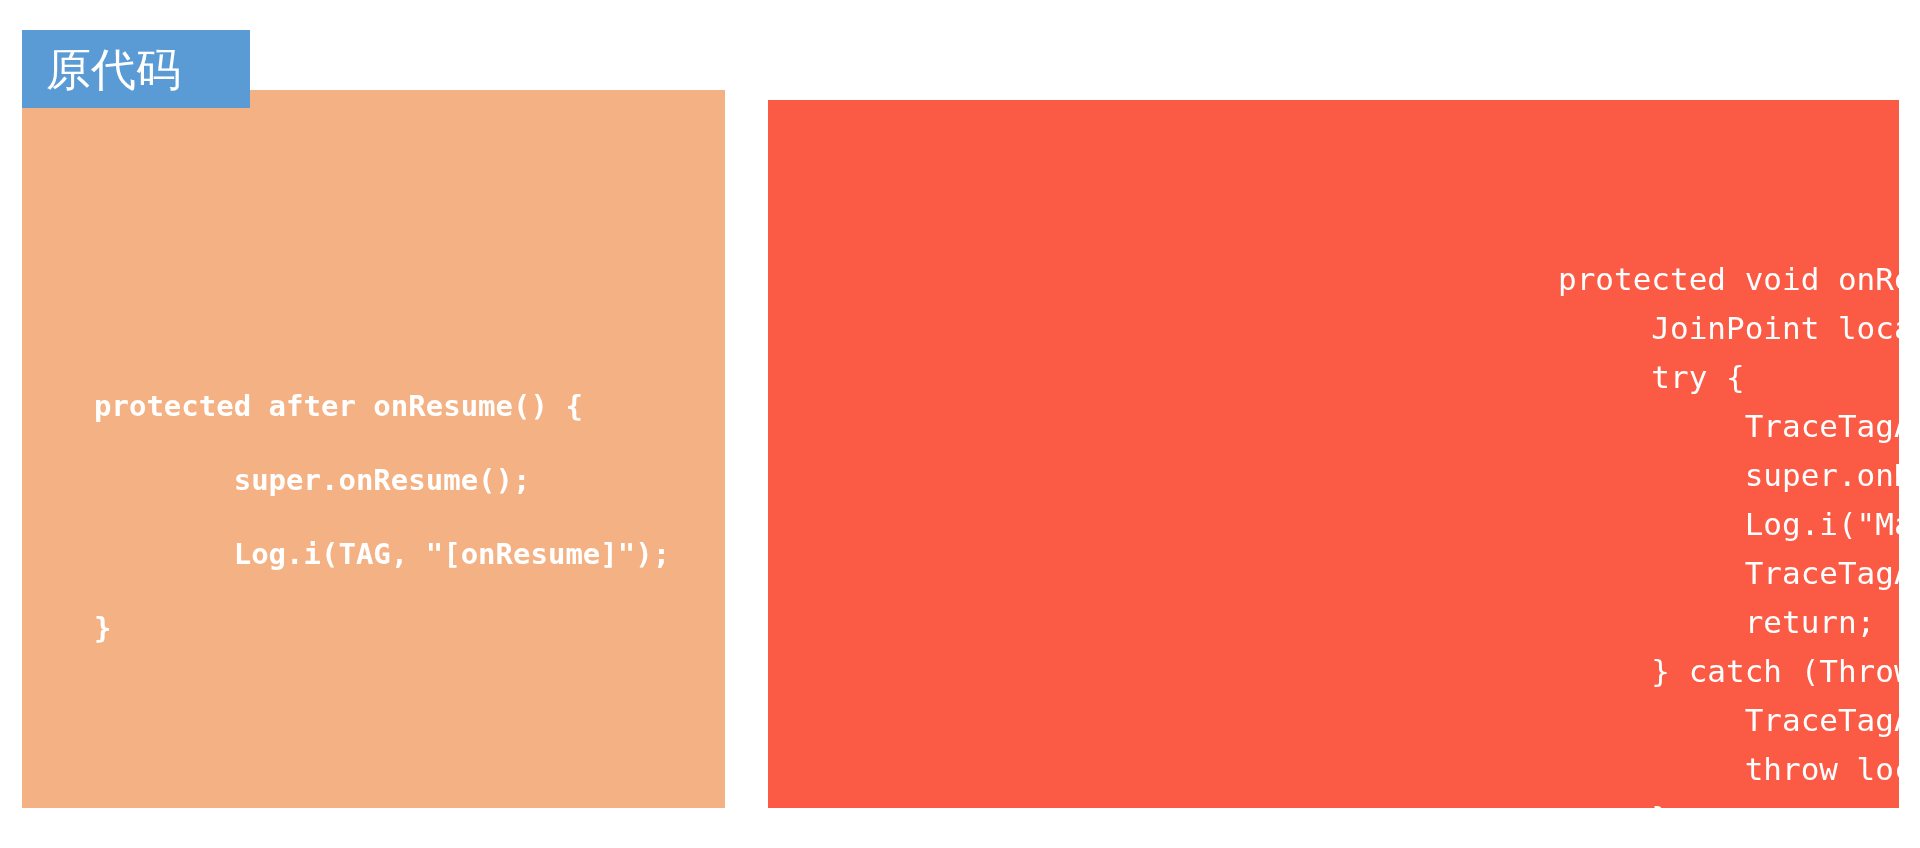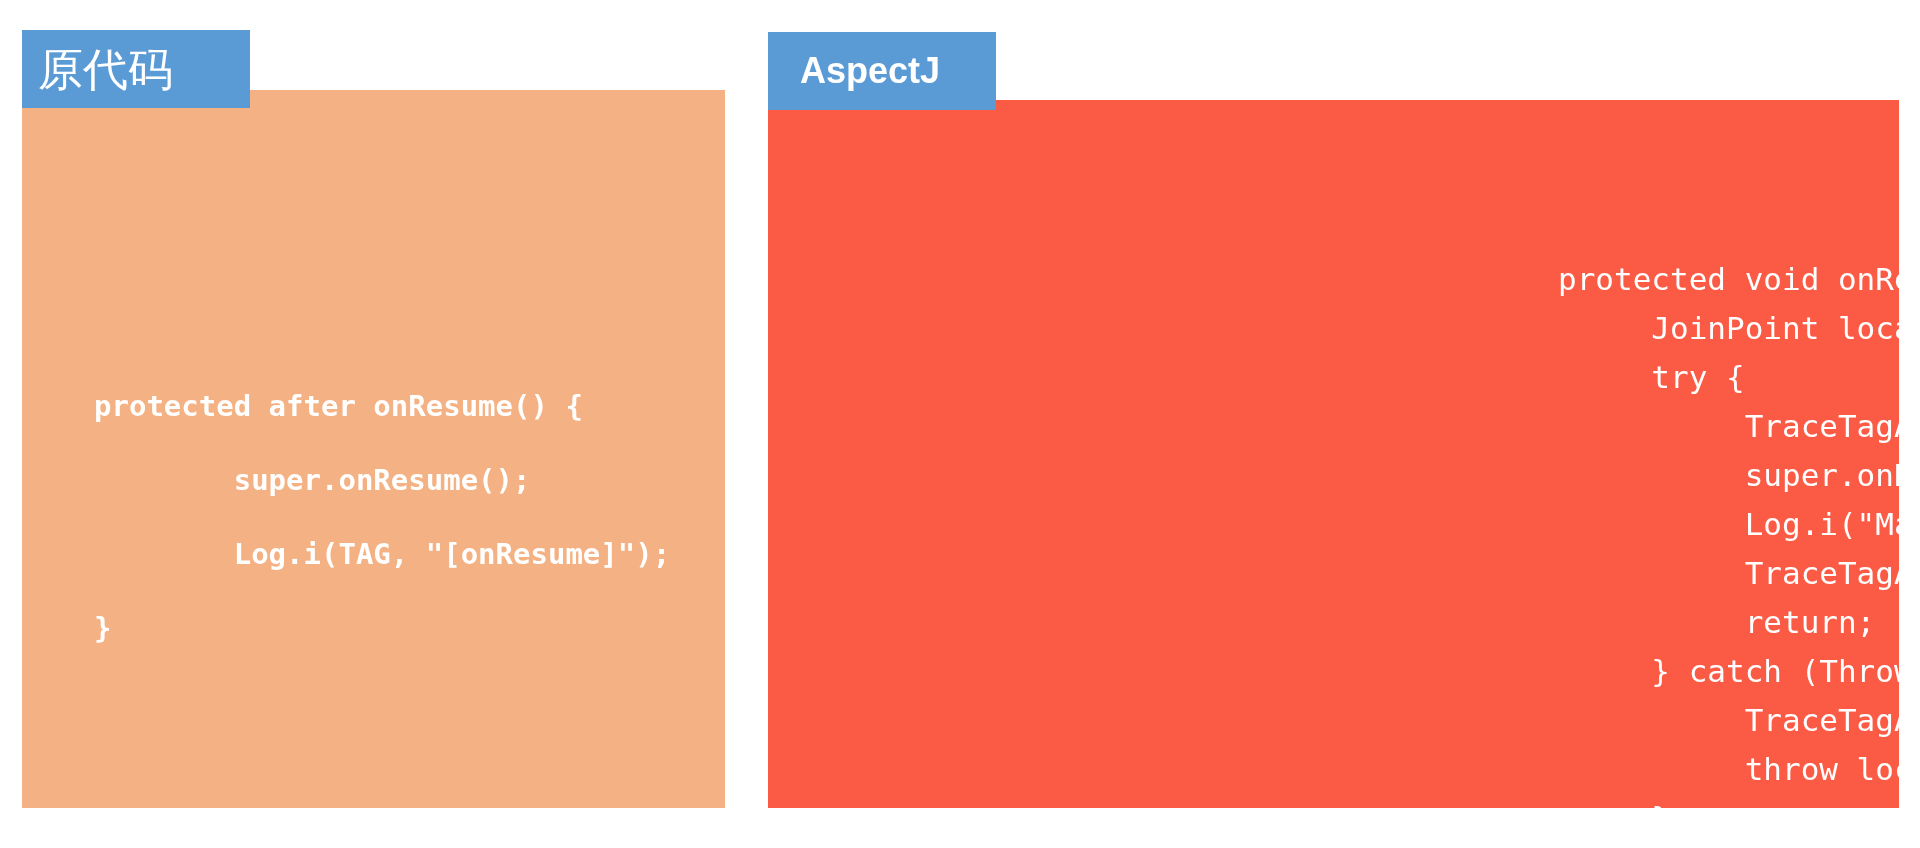--- a/index.html
+++ b/index.html
@@ -50,21 +50,21 @@
     width: 703px;
     height: 718px;
     background: #f4b183;
   }
   #left-panel-tab {
     left: 22px;
     top: 30px;
     width: 228px;
     height: 78px;
     background: #5b9bd5;
-    padding-left: 16px;
+    padding-left: 24px;
     font-size: 45px;
     font-weight: 400;
     line-height: 1;
   }
   #left-code {
     left: 72px;
     top: 250px;
     font-size: 29px;
     font-weight: 700;
     line-height: 74px;
@@ -126,17 +126,14 @@
           Log.i("MainActivity", "[onResume]");
           TraceTagAspectj.aspectOf().after();
           return;
      } catch (Throwable localThrowable) {
           TraceTagAspectj.aspectOf().after();
           throw localThrowable;
      }
 }</pre>
   </div>
 
-  <div class="panel-tab" id="right-panel-tab">
-    <span>AspectJ</span>
-  </div>
 
 </div>
 
 </body></html>

